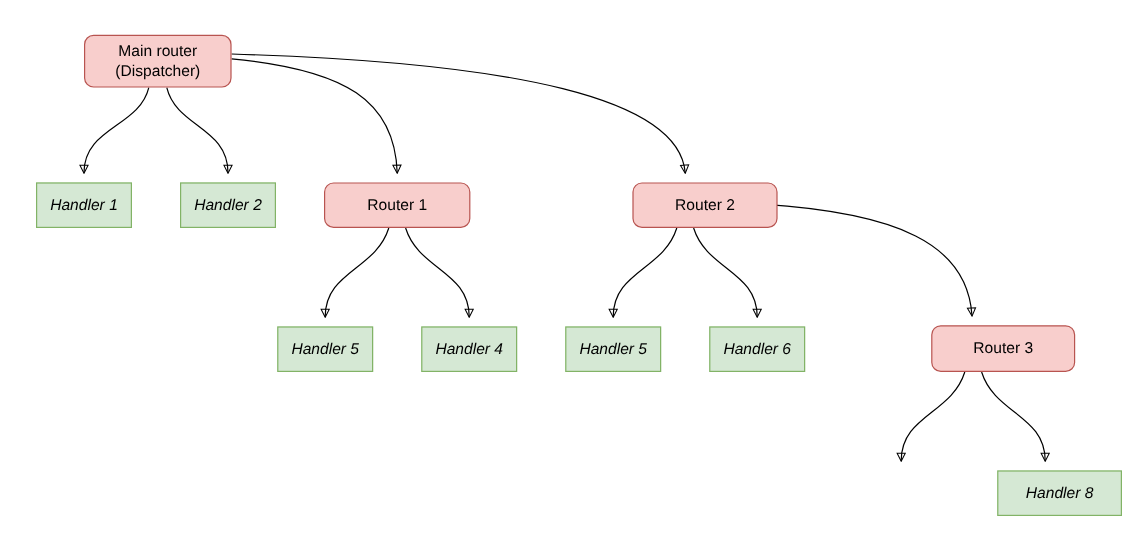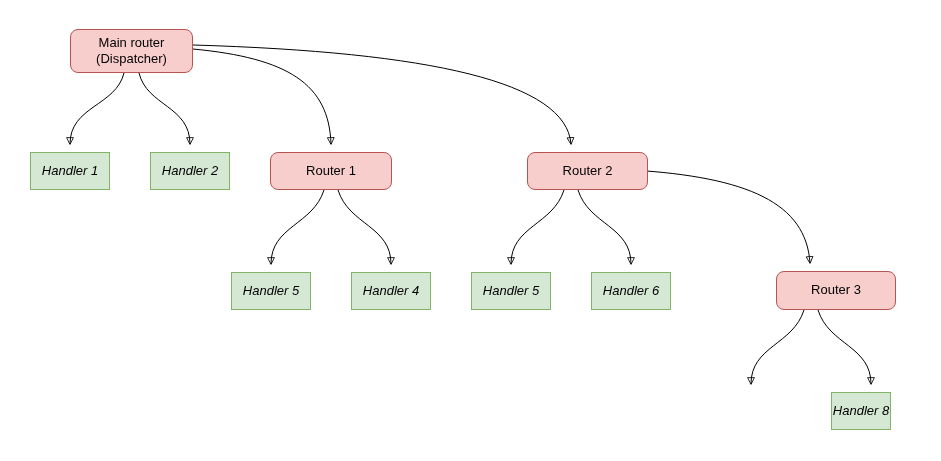--- a/index.html
+++ b/index.html
@@ -114,17 +114,17 @@
 
   <div class="node handler" style="left:591px; top:272px; width:80px; height:38px;">
     <span>Handler 6</span>
   </div>
 
   <div class="node router" style="left:751px; top:271px; width:120px; height:39px;margin-left:25px;">
     <span>Router 3</span>
   </div>
 
 
-  <div class="node handler" style="left:831px; top:392px; width:60px; height:38px;">
+  <div class="node handler" style="left:831px; top:392px; width:104px; height:38px;">
     <span>Handler 8</span>
   </div>
 
 </div>
 
 </body></html>

